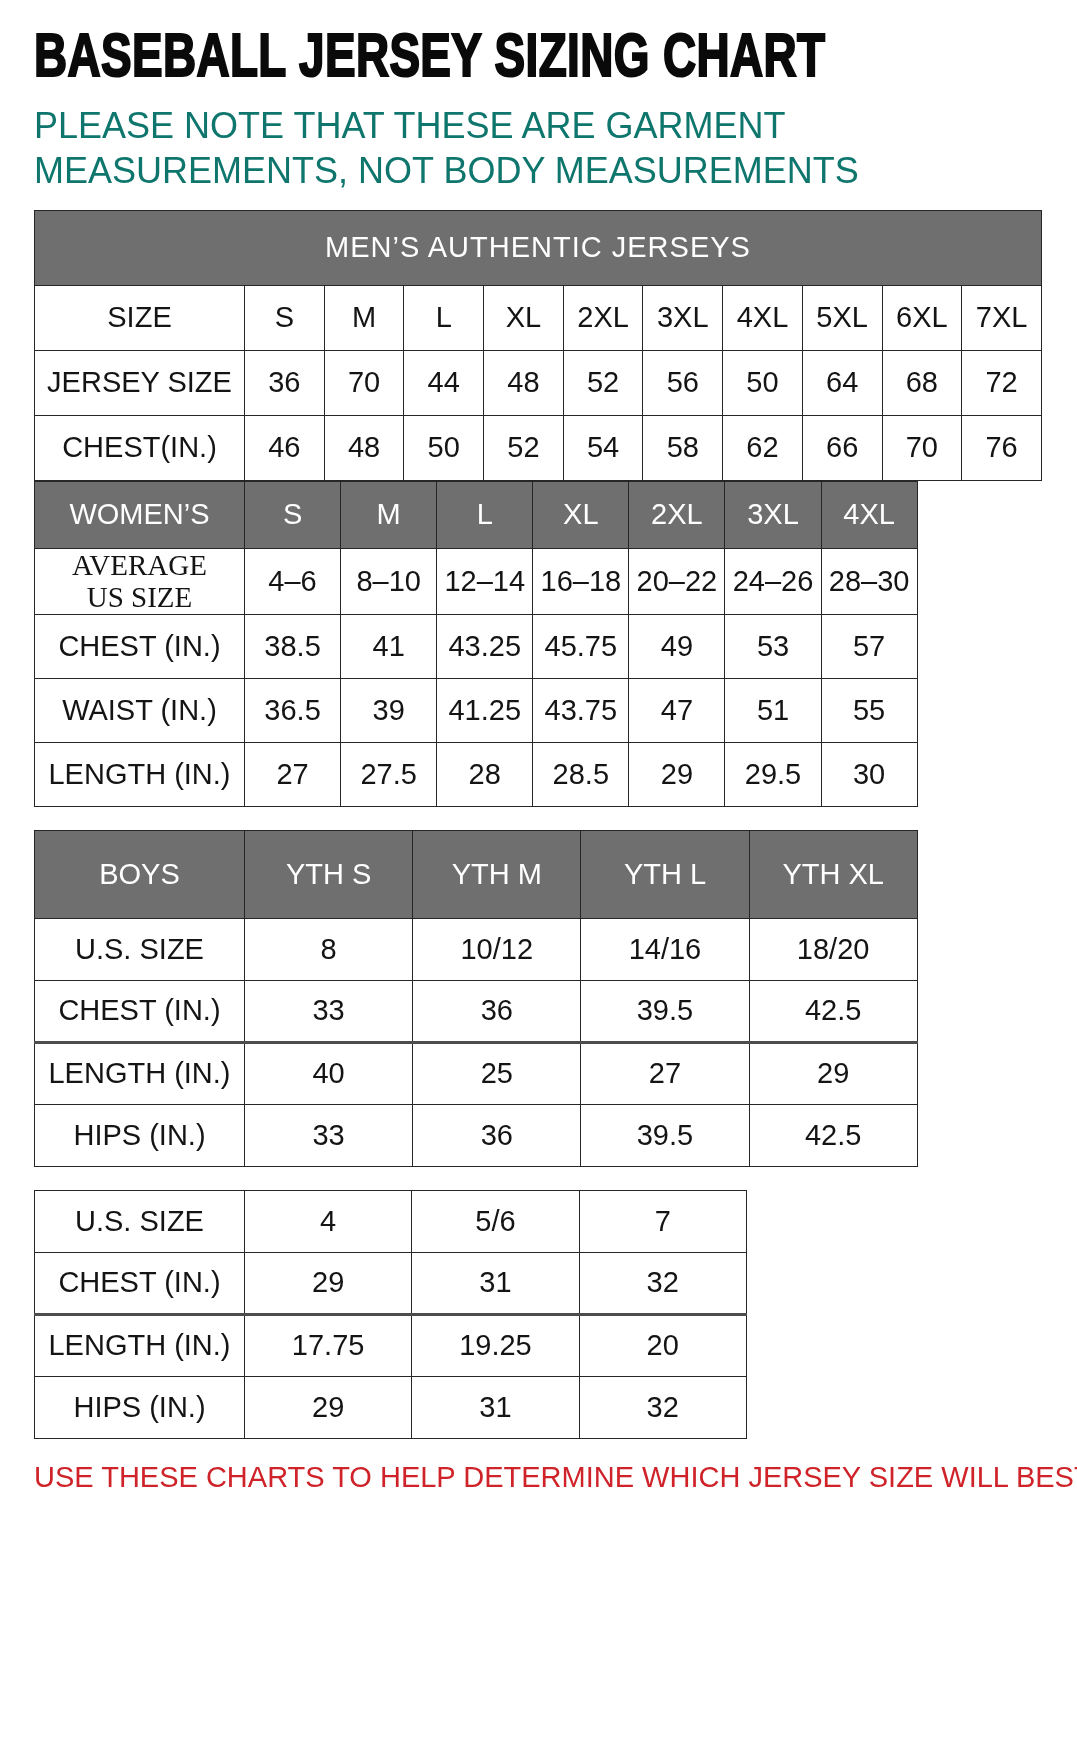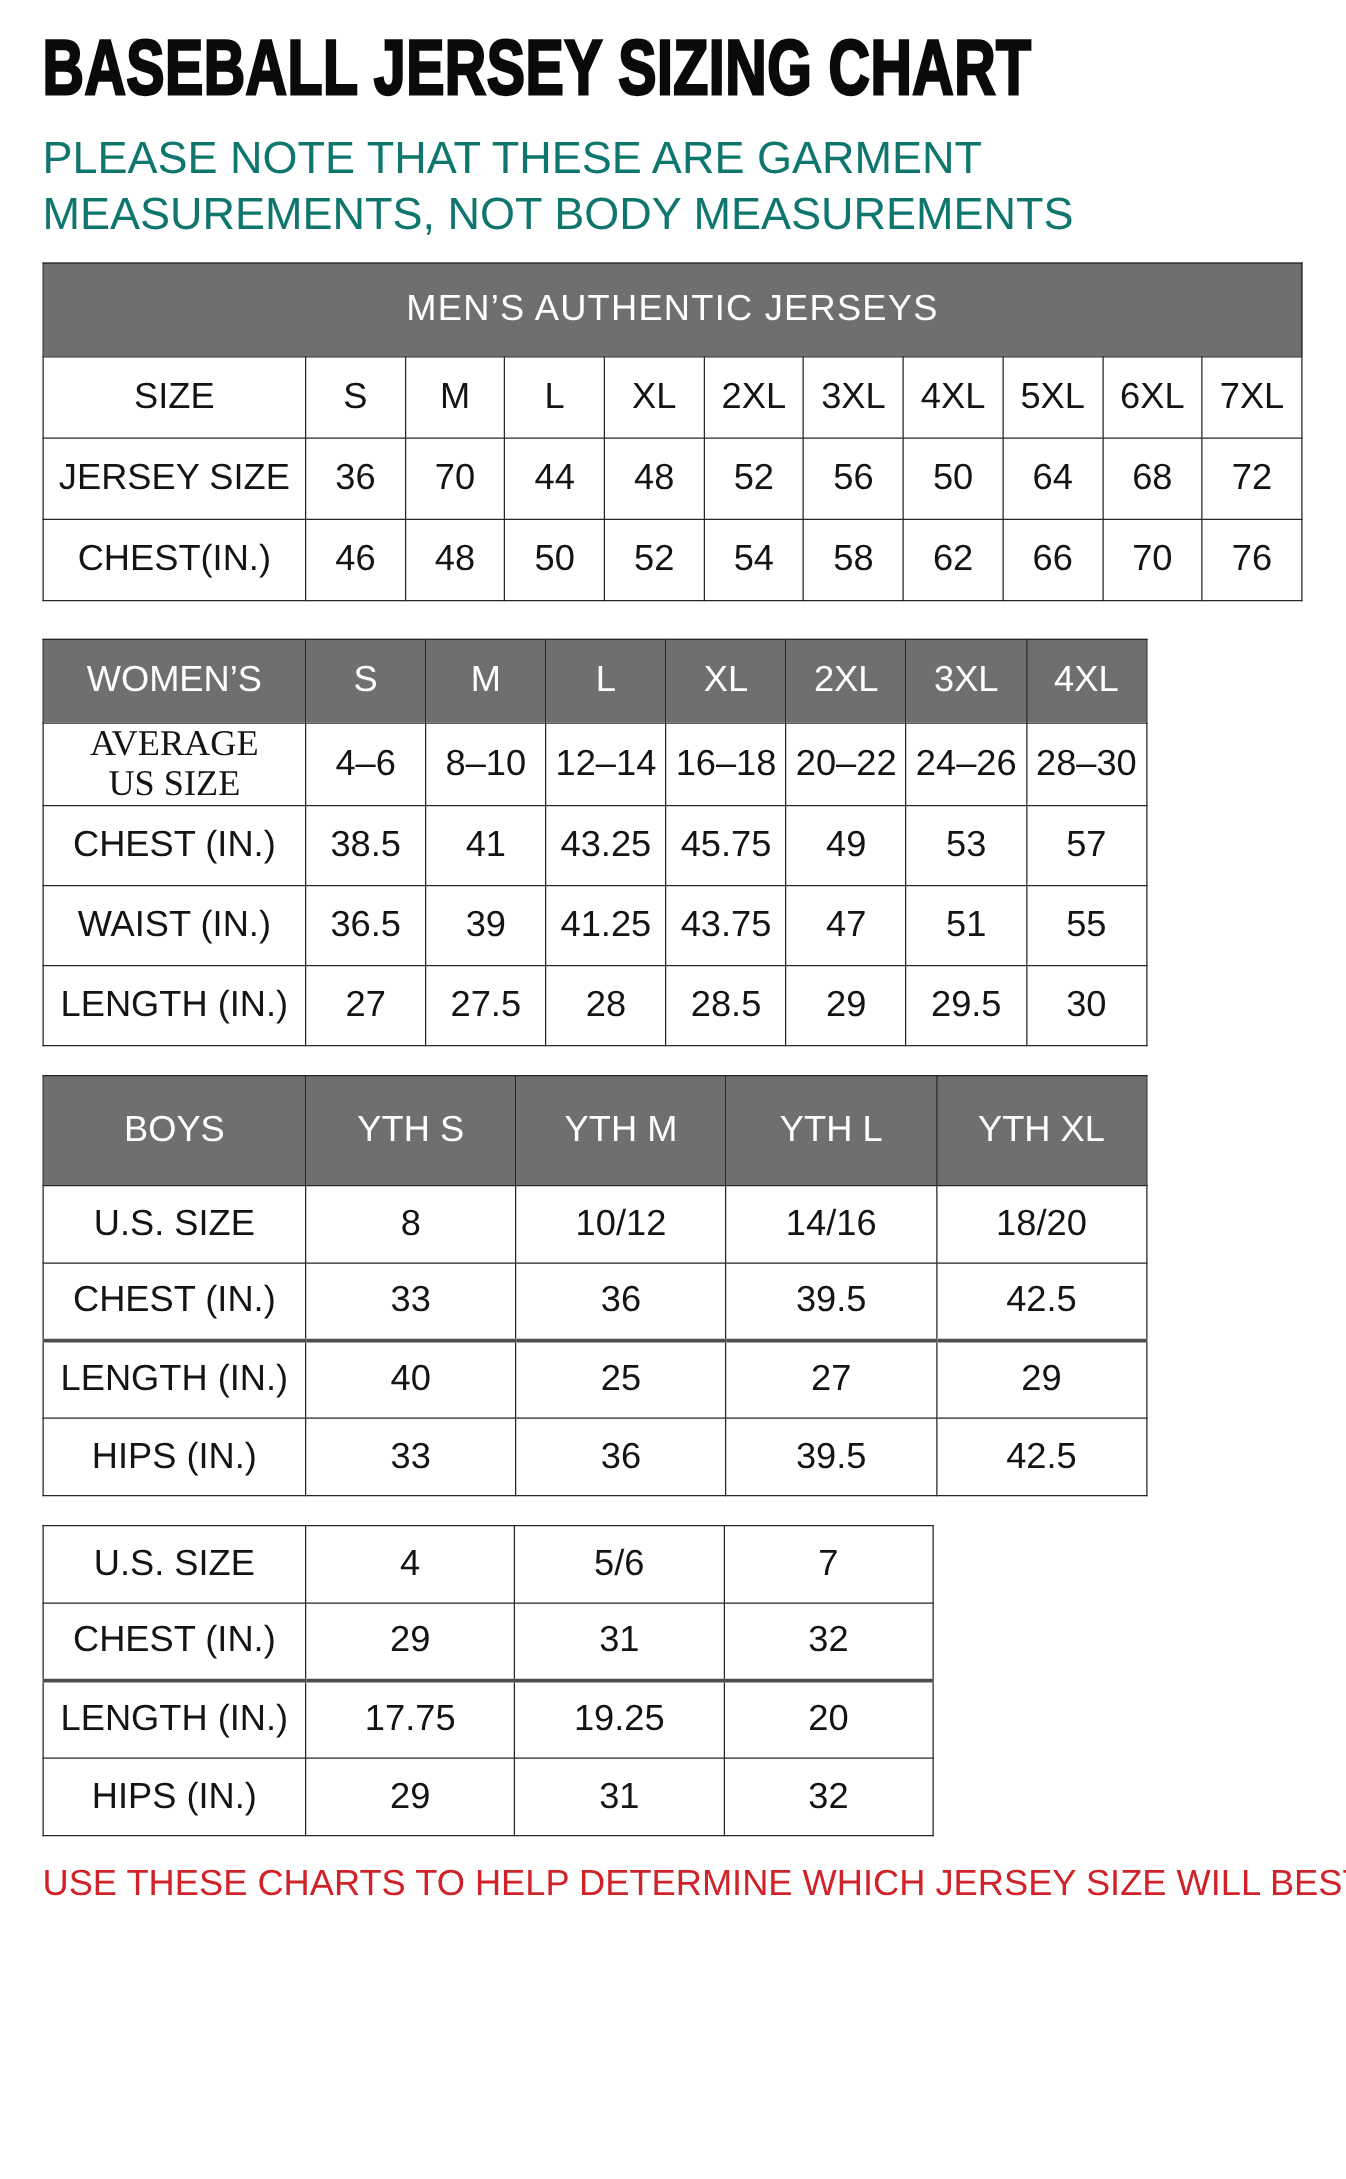--- a/index.html
+++ b/index.html
@@ -30,21 +30,21 @@
     text-align:center; vertical-align:middle;
     font-size:29px; font-weight:400; color:#141414; padding:0 2px;
   }
   table.size-table td.gray { background:#6f6f6f; color:#ffffff; }
   td.banner { font-size:33px; letter-spacing:1px; }
 
   .mens { margin-top:16px; width:1007px; }
   .mens tr.banner-row { height:75px; }
   .mens tr.data-row { height:65px; }
 
-  .womens { margin-top:30px; width:883px; }
+  .womens { width:883px; }
   .womens tr.head-row { height:67px; }
   .womens tr.data-row { height:64px; }
   .label-lines span { display:block; line-height:1.12;font-family:Liberation Serif, serif; }
 
   .boys { margin-top:23px; width:883px; }
   .boys tr.head-row { height:88px; }
   .boys tr.data-row { height:62px; }
 
   .pre { margin-top:23px; width:712px; }
   .pre tr.head-row { height:68px; }

